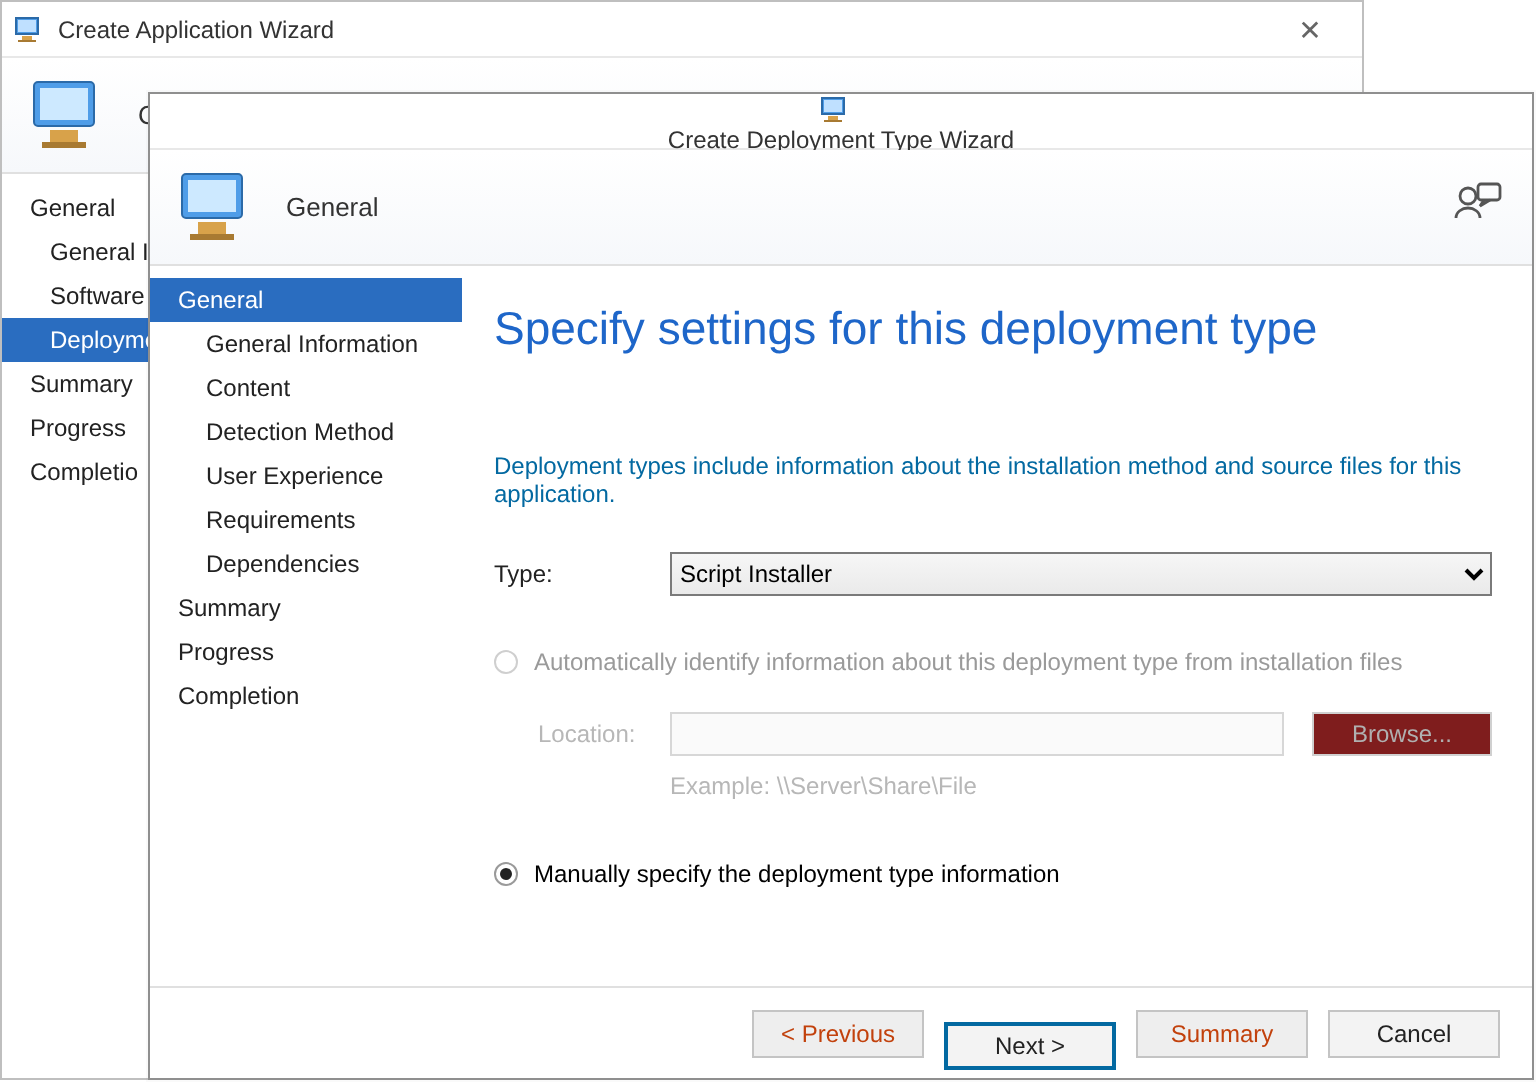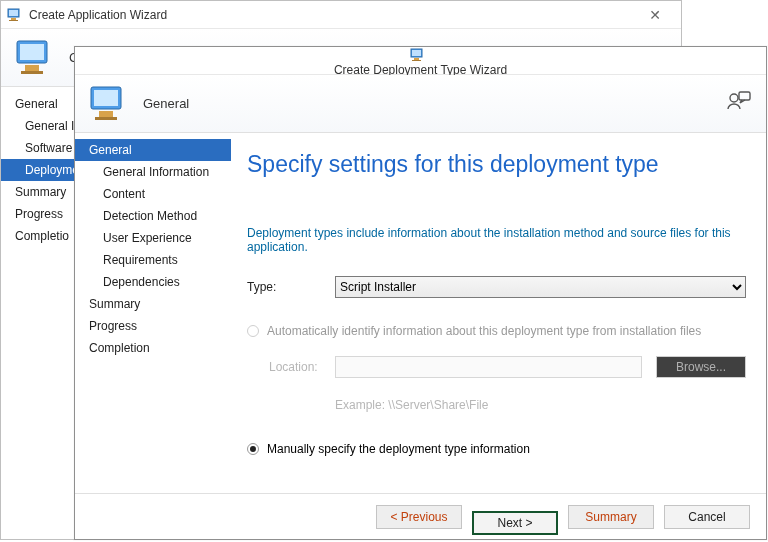--- a/index.html
+++ b/index.html
@@ -39,30 +39,30 @@
   .row { display: flex; align-items: center; margin-bottom: 26px; }
   .row .lab { width: 88px; color: #222; }
   .row select { flex: 1; height: 22px; border: 1px solid #7a7a7a; background: linear-gradient(#f6f6f6,#eaeaea); padding: 0 0; }
 
   .radio-row { display: flex; align-items: center; margin-bottom: 18px; }
   .radio-row.disabled { color: #9a9a9a; }
   .radio-row .r { width: 12px; height: 12px; border: 1px solid #9a9a9a; border-radius: 50%; margin-right: 8px; background: #fff; position: relative; }
   .radio-row .r.checked::after { content:""; position:absolute; left:2px; top:2px; width:6px; height:6px; border-radius:50%; background:#222; }
   .radio-row.disabled .r { border-color: #cfcfcf; }
 
-  .loc { display: flex; align-items: center; margin: 0 0 20px 22px; }
+  .loc { display: flex; align-items: center; margin: 0 0 8px 22px; }
   .loc .lab { width: 66px; color: #b7b7b7; }
   .loc input { flex: 1; height: 22px; border: 1px solid #d7d7d7; background: #fafafa; padding: 0 6px; color: #888; }
-  .loc .btn { width: 90px; height: 22px; margin-left: 14px; border: 1px solid #d0d0d0; background: #404040; color: #b0b0b0; text-align: center; line-height: 20px; }
+  .loc .btn { width: 90px; height: 22px; margin-left: 14px; border: 1px solid #d0d0d0; background: #7f1d1d; color: #b0b0b0; text-align: center; line-height: 20px; }
   .example { margin: 2px 0 30px 88px; color: #b7b7b7; }
 
   .footer { height: 46px; border-top: 1px solid #e0e0e0; display: flex; align-items: center; justify-content: flex-end; padding: 0 16px; gap: 10px; }
   .footer .btn { width: 86px; height: 24px; border: 1px solid #c4c4c4; background: #f3f3f3; color: #222; text-align: center; line-height: 22px; }
   .footer .btn.disabled { color: #c2410c; background: #eee; }
-  .footer .btn.primary { border: 2px solid #14532d; line-height: 20px; margin-top: 12px; }
+  .footer .btn.primary { border: 2px solid #0369a1; line-height: 20px; margin-top: 12px; }
 
   
   .pc-icon { display:inline-block; }
   .pc-icon svg { display:block; }
 </style>
 </head>
 <body>
 
 <div class="outer-window">
   <div class="titlebar">

